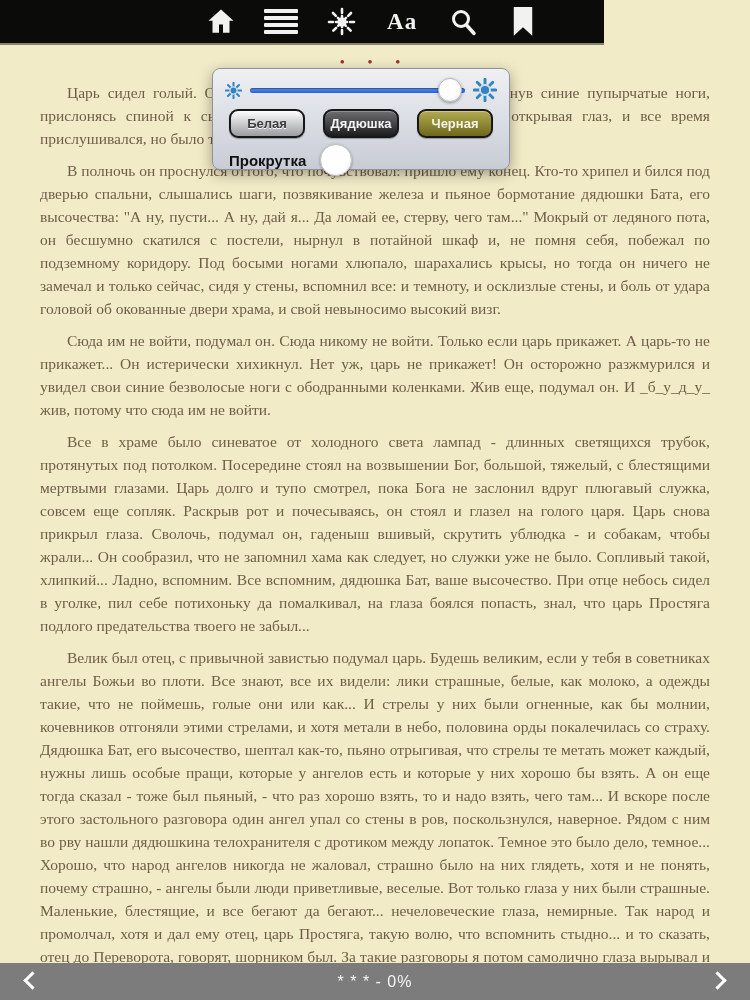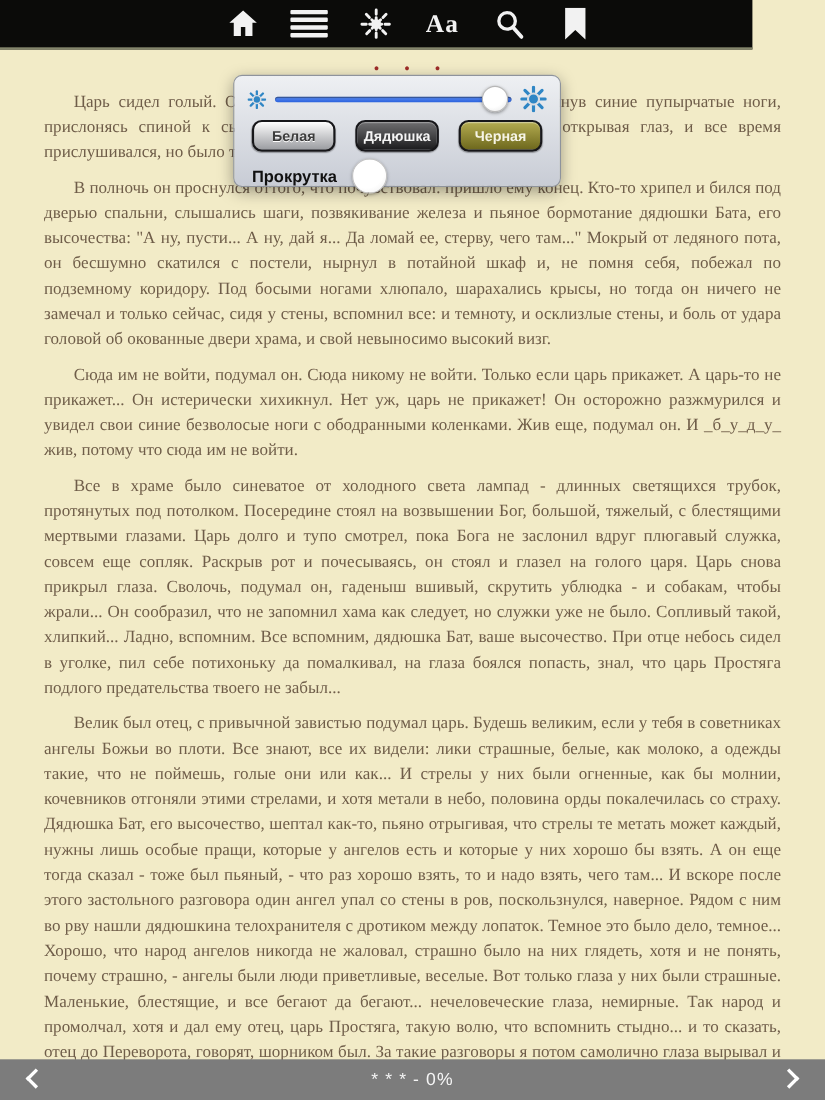--- a/index.html
+++ b/index.html
@@ -1,21 +1,21 @@
 <!DOCTYPE html>
 <html><head>
 <meta charset="utf-8">
 <style>
   * { margin:0; padding:0; box-sizing:border-box; }
   html,body { width:750px; height:1000px; overflow:hidden; }
   body { font-family:"Liberation Serif", serif; background:#f2ebc7; position:relative; }
 
   
   .toolbar {
-    position:absolute; top:0; left:0; width:684px; height:45px;
+    position:absolute; top:0; left:0; width:604px; height:45px;
     background:#0b0b09; border-bottom:2px solid #83856b; z-index:30;
   }
   .toolbar-icons {
     position:absolute; left:202px; top:0; width:340px; height:43px;
     display:flex; align-items:center; justify-content:space-between;
   }
   .tb-icon { width:38px; height:34px; display:flex; align-items:center; justify-content:center; cursor:pointer; }
   .aa-glyph { color:#f2f2f2; font-family:"Liberation Serif", serif; font-size:23px; font-weight:bold; letter-spacing:1px; }
   .menu-bars { display:flex; flex-direction:column; gap:3px; }
   .menu-bars span { display:block; width:34px; height:4px; background:#f2f2f2; border-radius:1px; }

